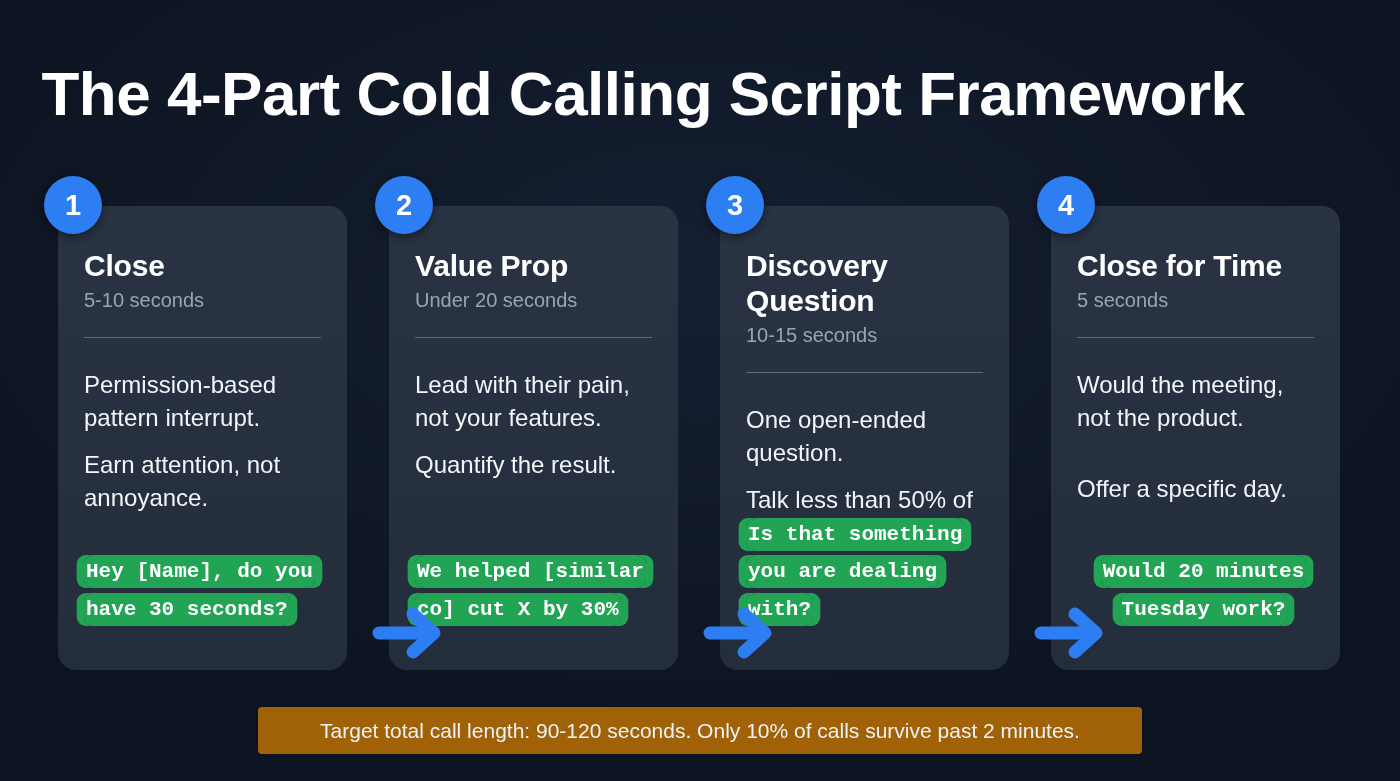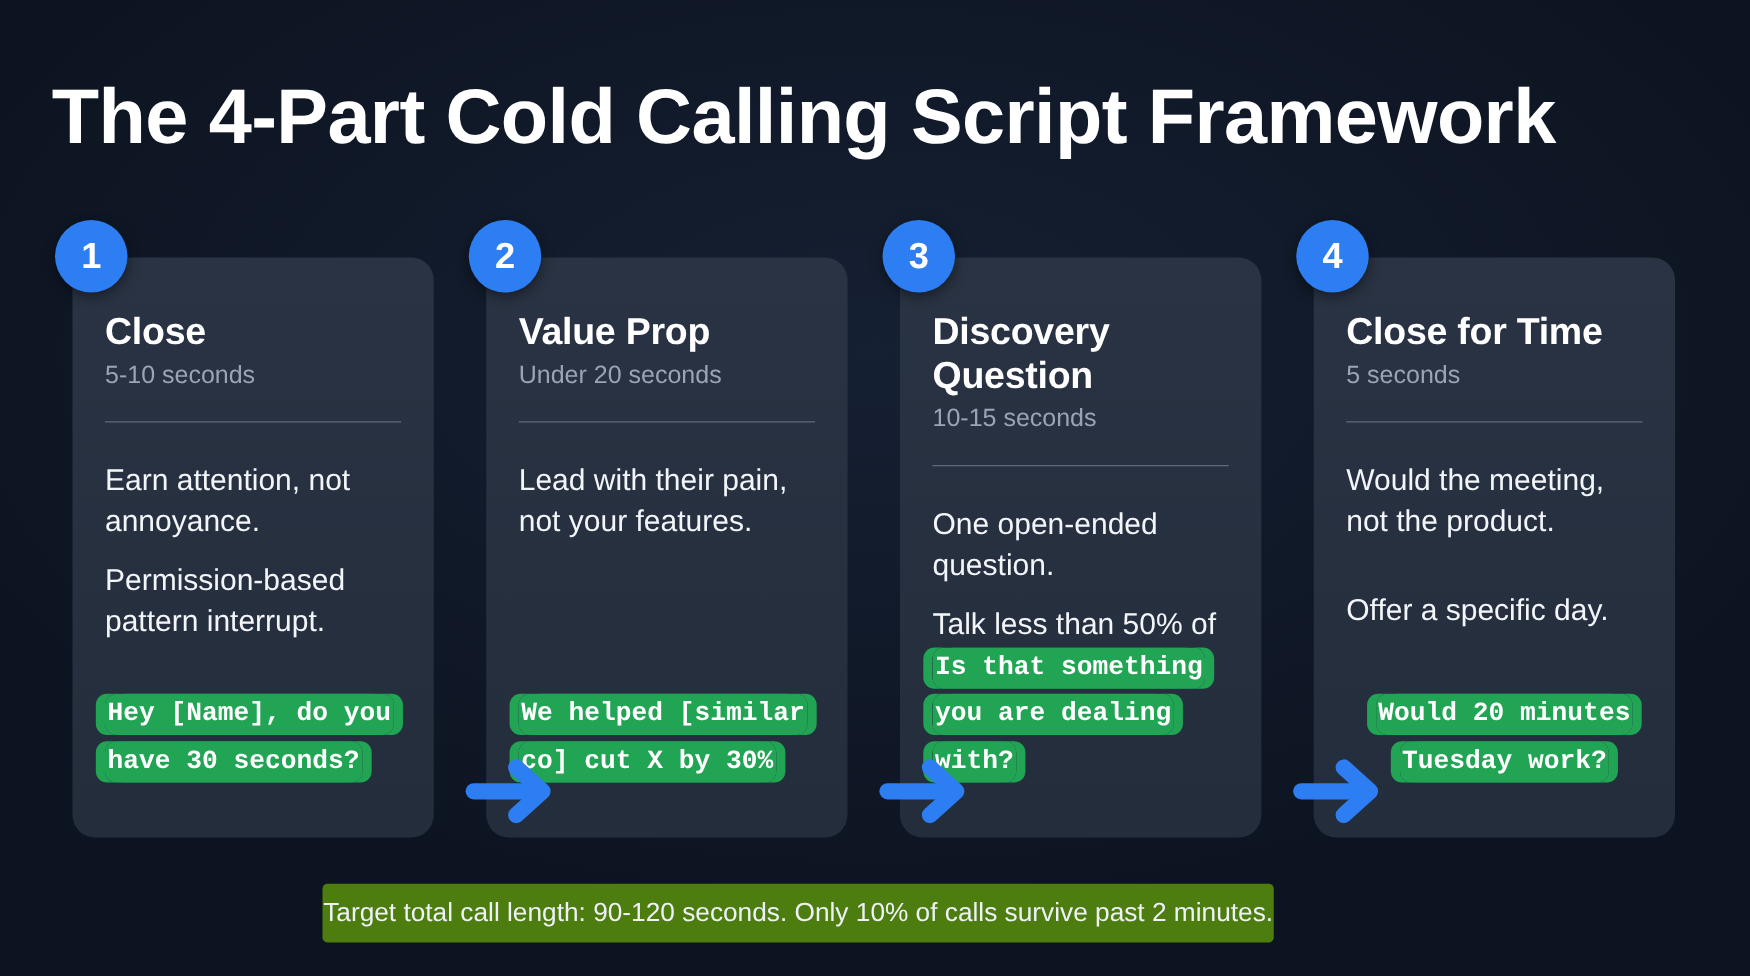--- a/index.html
+++ b/index.html
@@ -148,23 +148,23 @@
   }
   .arrow.a1 { left: 312px; }
   .arrow.a2 { left: 643px; }
   .arrow.a3 { left: 974px; }
 
   
   .footer-bar {
     position: absolute;
     left: 258px;
     top: 707px;
-    width: 761px;
+    width: 884px;
     height: 47px;
-    background: #4d7c0f;
+    background: #a16207;
     border-radius: 4px;
     display: flex;
     align-items: center;
     justify-content: center;
   }
   .footer-text {
     color: #eef2f7;
     font-size: 21px;
     font-weight: normal;
     white-space: nowrap;
@@ -178,35 +178,36 @@
 <h1 class="page-title">The 4-Part Cold Calling Script Framework</h1>
 
 <div class="cards">
 
   <div class="card c1">
     <div class="badge">1</div>
     <div class="card-title">Close</div>
     <div class="card-duration">5-10 seconds</div>
     <div class="divider"></div>
     <div class="card-body">
+      <div class="body-line">Permission-based pattern interrupt.</div>
       <div class="body-line">Earn attention, not annoyance.</div>
-      <div class="body-line">Permission-based pattern interrupt.</div>
     </div>
     <div class="quote-wrap">
       <span class="quote">Hey [Name], do you have 30 seconds?</span>
     </div>
   </div>
 
   <div class="card c2">
     <div class="badge">2</div>
     <div class="card-title">Value Prop</div>
     <div class="card-duration">Under 20 seconds</div>
     <div class="divider"></div>
     <div class="card-body">
       <div class="body-line">Lead with their pain, not your features.</div>
+      <div class="body-line">Quantify the result.</div>
     </div>
     <div class="quote-wrap">
       <span class="quote">We helped [similar co] cut X by 30%</span>
     </div>
   </div>
 
   <div class="card c3">
     <div class="badge">3</div>
     <div class="card-title">Discovery Question</div>
     <div class="card-duration">10-15 seconds</div>

